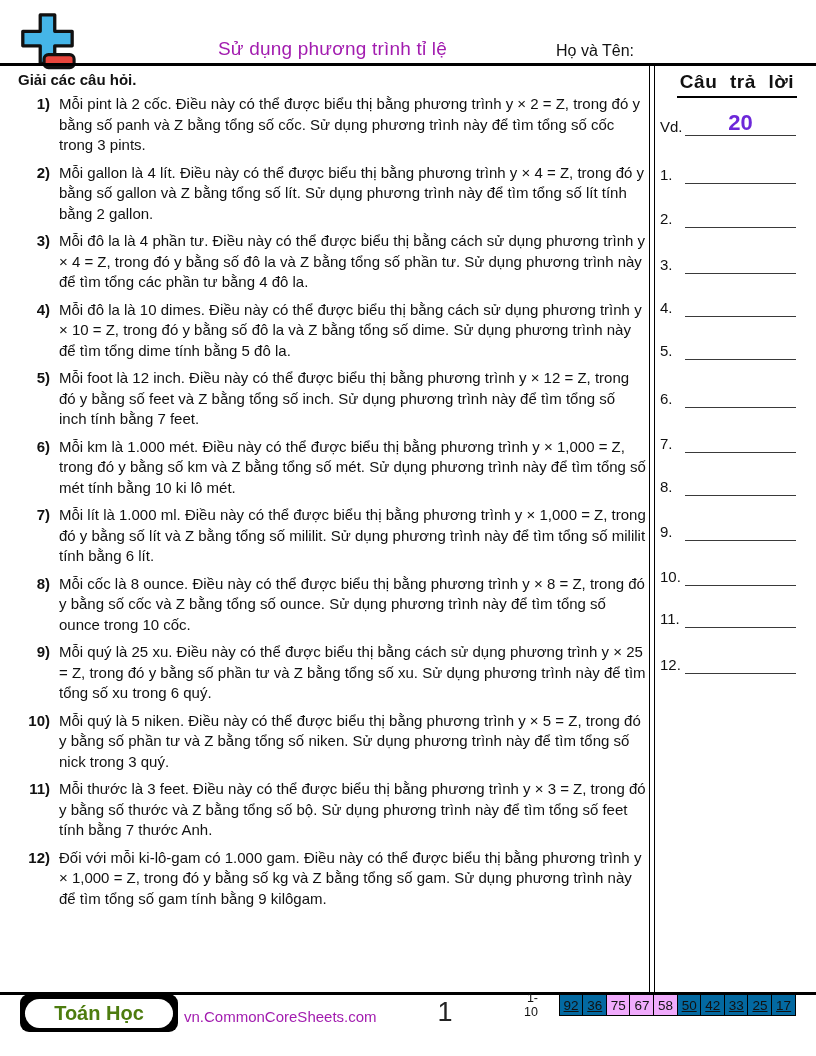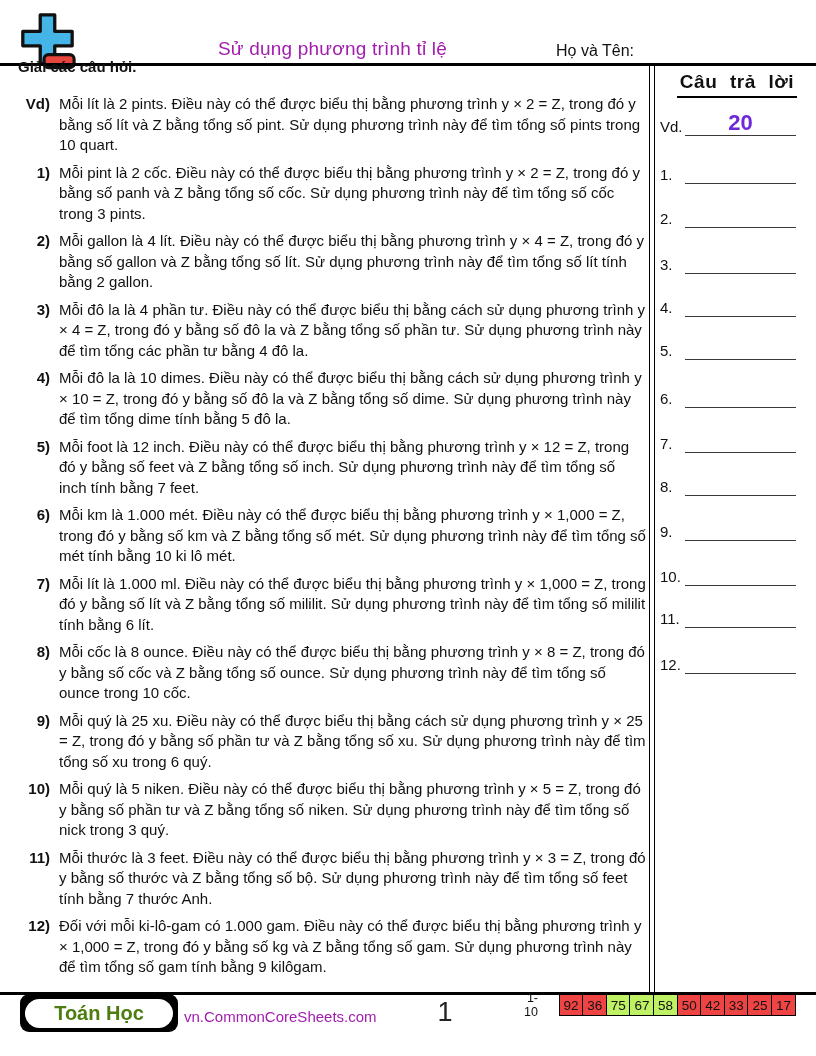--- a/index.html
+++ b/index.html
@@ -14,21 +14,21 @@
 
   
   .logo { position:absolute; left:16px; top:12px; width:62px; height:60px; }
   .page-title {
     position:absolute; left:218px; top:38px; width:300px;
     font-size:19px; letter-spacing:.2px; color:#a21caf;
   }
   .name-label { position:absolute; left:556px; top:42px; font-size:16px; }
   .header-rule { position:absolute; left:0; top:63px; width:816px; height:3px; background:#000; }
 
-  .instruction { position:absolute; left:18px; top:58px; font-size:15px; font-weight:bold; }
+  .instruction { position:absolute; left:18px; top:71px; font-size:15px; font-weight:bold; }
 
   
   .v-sep {
     position:absolute; left:649px; top:66px; height:926px; width:6px;
     border-left:1.6px solid #000; border-right:1.6px solid #000;
   }
 
   
   .questions { position:absolute; left:16px; top:94px; width:630px; }
   .question { display:flex; margin-bottom:7px; }
@@ -71,47 +71,43 @@
   }
   .website { position:absolute; left:184px; top:1008px; font-size:15px; color:#a21caf; }
   .page-number { position:absolute; left:400px; top:997px; width:90px; text-align:center;
                  font-size:27px; color:#222; }
   .score-table { position:absolute; left:518px; top:994px; }
   .score-row { display:flex; align-items:center; height:22px; }
   .score-row-label { width:42px; text-align:right; padding-right:22px; font-size:12.5px; }
   .score-cell {
     width:25px; height:22px; border:1.4px solid #000; margin-left:-1.4px;
     display:flex; align-items:center; justify-content:center;
-    font-size:13.5px; background:#bef264;
+    font-size:13.5px; background:#f0abfc;
   }
   .score-row .score-cell:first-of-type { margin-left:0; }
   .score-row + .score-row .score-cell { margin-top:-1.4px; height:23px; }
-  .score-cell.shaded { background:#ef4444; }
+  .score-cell.shaded { background:#0369a1;text-decoration:underline; }
 </style>
 </head>
 <body>
 
 <svg class="logo" viewBox="0 0 62 62">
   <path d="M24 3 H39 V20 H57 V35 H39 V53 H24 V35 H6 V20 H24 Z" fill="#45b5e8" stroke="#111" stroke-width="3.4" stroke-linejoin="round"></path>
   <rect x="28" y="44" width="31" height="13.5" rx="4.5" fill="#e8453c" stroke="#111" stroke-width="3.2"></rect>
 </svg>
 
 <div class="page-title">Sử dụng phương trình tỉ lệ</div>
 <div class="name-label">Họ và Tên:</div>
 <div class="header-rule"></div>
 
 <div class="instruction">Giải các câu hỏi.</div>
 
 <div class="v-sep"></div>
 
 <div class="questions">
-  <div class="question">
-    <span class="qnum">Vd)</span>
-    <span class="qtext">Mỗi lít là 2 pints. Điều này có thể được biểu thị bằng phương trình y × 2 = Z, trong đó y bằng số lít và Z bằng tổng số pint. Sử dụng phương trình này để tìm tổng số pints trong 10 quart.</span>
-  </div>
   <div class="question">
     <span class="qnum">1)</span>
     <span class="qtext">Mỗi pint là 2 cốc. Điều này có thể được biểu thị bằng phương trình y × 2 = Z, trong đó y bằng số panh và Z bằng tổng số cốc. Sử dụng phương trình này để tìm tổng số cốc trong 3 pints.</span>
   </div>
   <div class="question">
     <span class="qnum">2)</span>
     <span class="qtext">Mỗi gallon là 4 lít. Điều này có thể được biểu thị bằng phương trình y × 4 = Z, trong đó y bằng số gallon và Z bằng tổng số lít. Sử dụng phương trình này để tìm tổng số lít tính bằng 2 gallon.</span>
   </div>
   <div class="question">
     <span class="qnum">3)</span>

